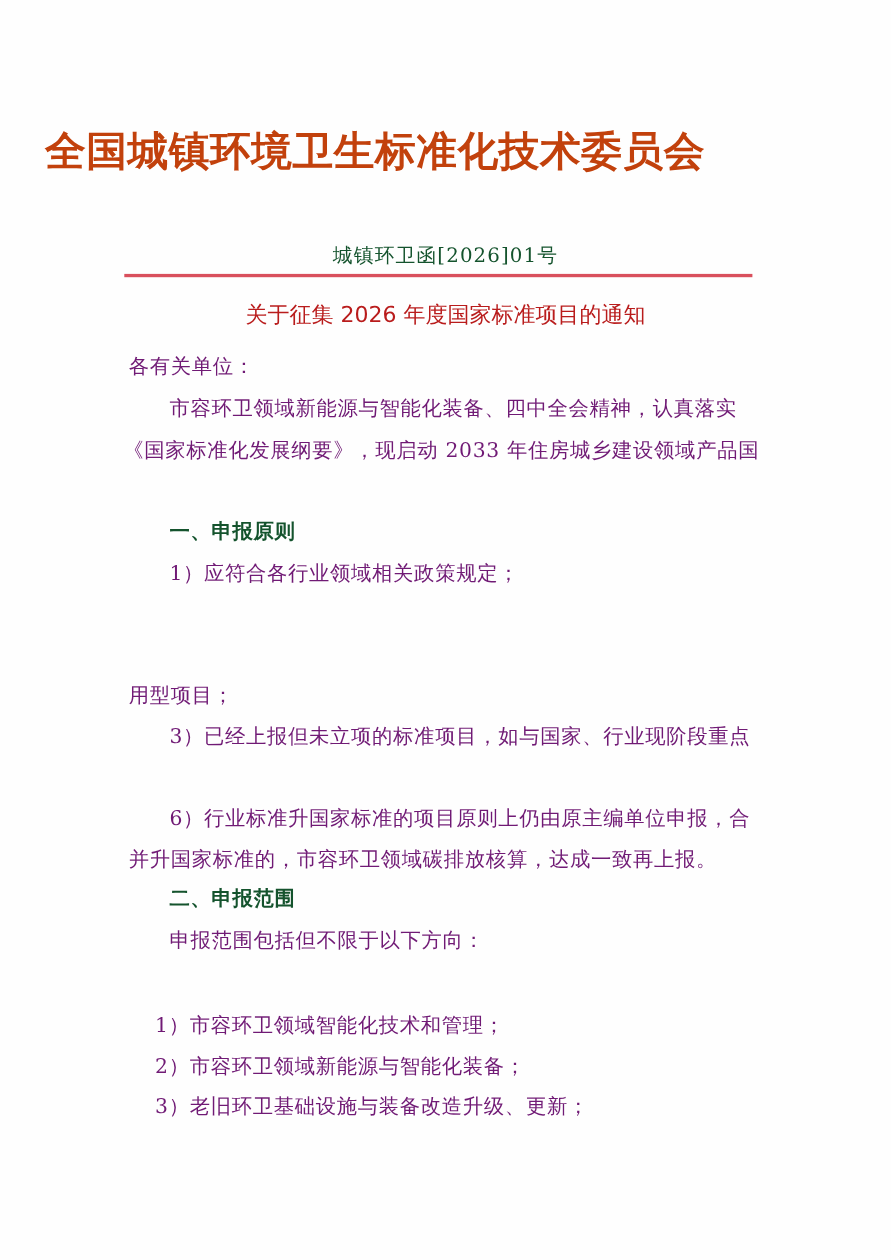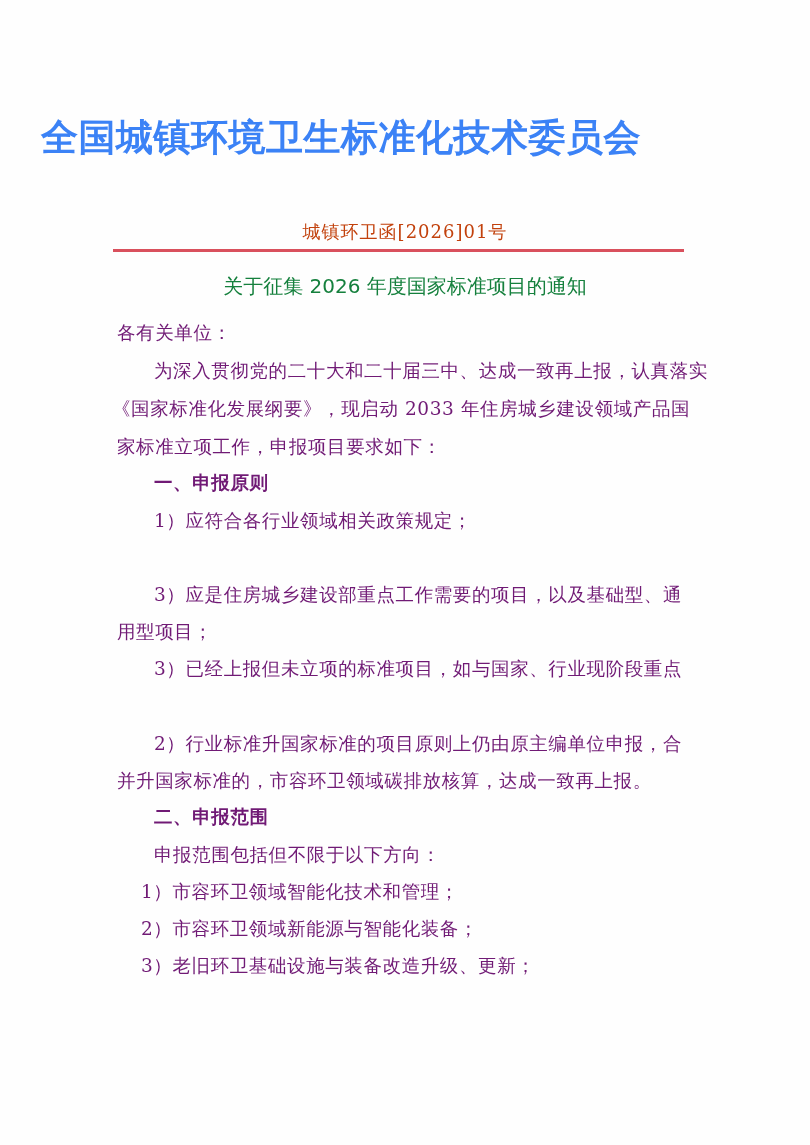--- a/index.html
+++ b/index.html
@@ -1,52 +1,50 @@
 <!DOCTYPE html>
 <html><head>
 <meta charset="utf-8">
 <style>
   html, body { margin:0; padding:0; background:#ffffff; }
   body { width:810px; height:1145px; position:relative; overflow:hidden;
          font-family:"DejaVu Serif","Liberation Serif",serif; color:#2a2a2a; }
   .page { position:absolute; left:0; top:0; width:810px; height:1145px; background:#fefefe; }
   .org-title { position:absolute; left:0; width:682px; top:113px; text-align:center;
                font-family:"DejaVu Sans","Liberation Sans",sans-serif; font-weight:bold;
-               font-size:37px; letter-spacing:0.5px; color:#3b82f6; }
+               font-size:37px; letter-spacing:0.5px; color:#c2410c; }
   .doc-number { position:absolute; left:0; width:810px; top:220px; text-align:center;
-                font-size:18px; letter-spacing:1px; color:#c2410c; }
+                font-size:18px; letter-spacing:1px; color:#14532d; }
   .red-rule { position:absolute; left:113px; top:249px; width:571px; height:3px; background:#d9505d; }
   .notice-title { position:absolute; left:0; width:810px; top:273px; text-align:center;
                   font-family:"DejaVu Sans","Liberation Sans",sans-serif;
-                  font-size:20px; color:#15803d; }
+                  font-size:20px; color:#b91c1c; }
   .line { position:absolute; left:117px; font-size:18.5px; white-space:nowrap; color:#701a75; letter-spacing:0.6px; }
   .indent { left:154px; }
-  .indent2 { left:141px; }
-  .bold { font-family:"DejaVu Sans","Liberation Sans",sans-serif; font-weight:bold; color:#701a75; }
+  .indent2 { left:141px;margin-top:40px; }
+  .bold { font-family:"DejaVu Sans","Liberation Sans",sans-serif; font-weight:bold; color:#14532d; }
 </style>
 </head>
 <body>
 
 <div class="page">
   <div class="org-title">全国城镇环境卫生标准化技术委员会</div>
   <div class="doc-number">城镇环卫函[2026]01号</div>
   <div class="red-rule"></div>
   <div class="notice-title">关于征集 2026 年度国家标准项目的通知</div>
 
   <div class="line" style="top:320px">各有关单位：</div>
-  <div class="line indent" style="top:358px">为深入贯彻党的二十大和二十届三中、达成一致再上报，认真落实</div>
+  <div class="line indent" style="top:358px">市容环卫领域新能源与智能化装备、四中全会精神，认真落实</div>
   <div class="line" style="top:396px; left:112px">《国家标准化发展纲要》，现启动 2033 年住房城乡建设领域产品国</div>
-  <div class="line" style="top:434px">家标准立项工作，申报项目要求如下：</div>
 
   <div class="line indent bold" style="top:470px">一、申报原则</div>
   <div class="line indent" style="top:508px">1）应符合各行业领域相关政策规定；</div>
-  <div class="line indent" style="top:582px">3）应是住房城乡建设部重点工作需要的项目，以及基础型、通</div>
   <div class="line" style="top:619px">用型项目；</div>
   <div class="line indent" style="top:656px">3）已经上报但未立项的标准项目，如与国家、行业现阶段重点</div>
-  <div class="line indent" style="top:731px">2）行业标准升国家标准的项目原则上仍由原主编单位申报，合</div>
+  <div class="line indent" style="top:731px">6）行业标准升国家标准的项目原则上仍由原主编单位申报，合</div>
   <div class="line" style="top:768px">并升国家标准的，市容环卫领域碳排放核算，达成一致再上报。</div>
 
   <div class="line indent bold" style="top:804px">二、申报范围</div>
   <div class="line indent" style="top:842px">申报范围包括但不限于以下方向：</div>
   <div class="line indent2" style="top:879px">1）市容环卫领域智能化技术和管理；</div>
   <div class="line indent2" style="top:916px">2）市容环卫领域新能源与智能化装备；</div>
   <div class="line indent2" style="top:953px">3）老旧环卫基础设施与装备改造升级、更新；</div>
 </div>
 
 </body></html>

